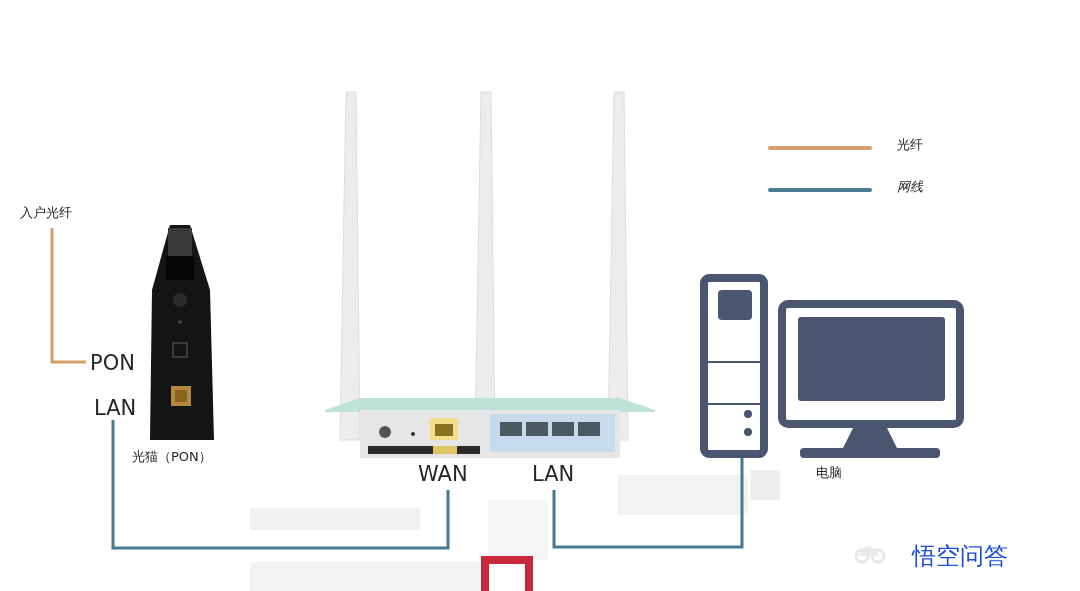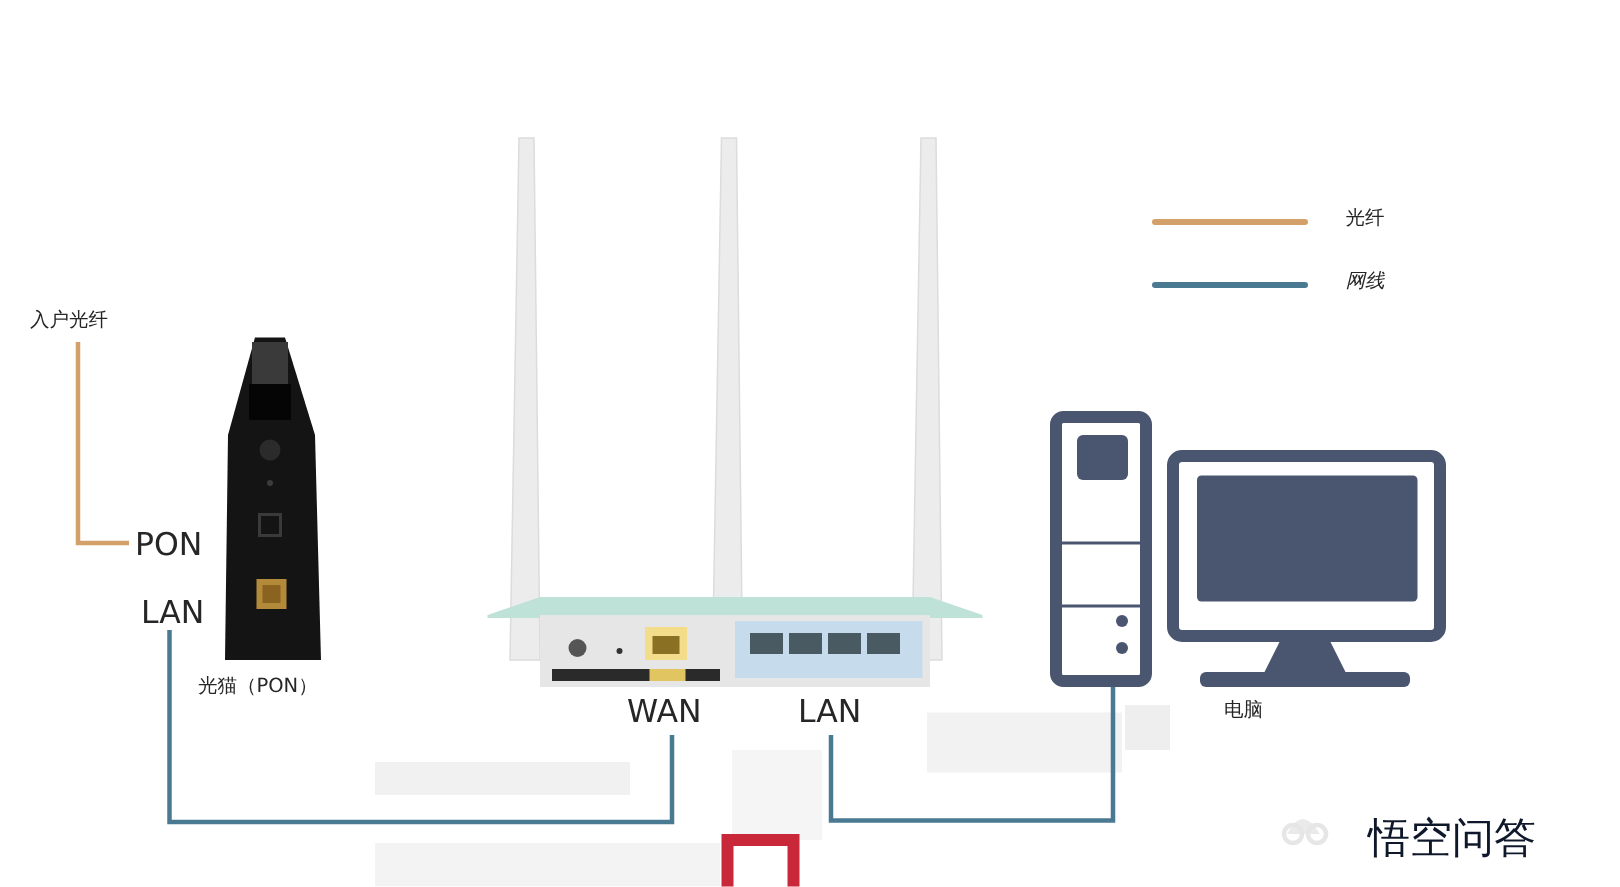--- a/index.html
+++ b/index.html
@@ -104,13 +104,13 @@
 <div class="label cn" style="left:20px; top:204px;">入户光纤</div>
 <div class="label" style="left:90px; top:351px;">PON</div>
 <div class="label" style="left:94px; top:396px;">LAN</div>
 <div class="label cn" style="left:132px; top:448px;">光猫（PON）</div>
 
 <div class="label" style="left:418px; top:462px;">WAN</div>
 <div class="label" style="left:532px; top:462px;">LAN</div>
 
 <div class="label cn" style="left:816px; top:464px;">电脑</div>
 
-<div class="label" style="left:912px; top:540px; font-size:28px; color:#0f172a;">悟空问答</div>
+<div class="label" style="left:912px; top:540px; font-size:24px; color:#1d4ed8;">悟空问答</div>
 
 </body></html>

